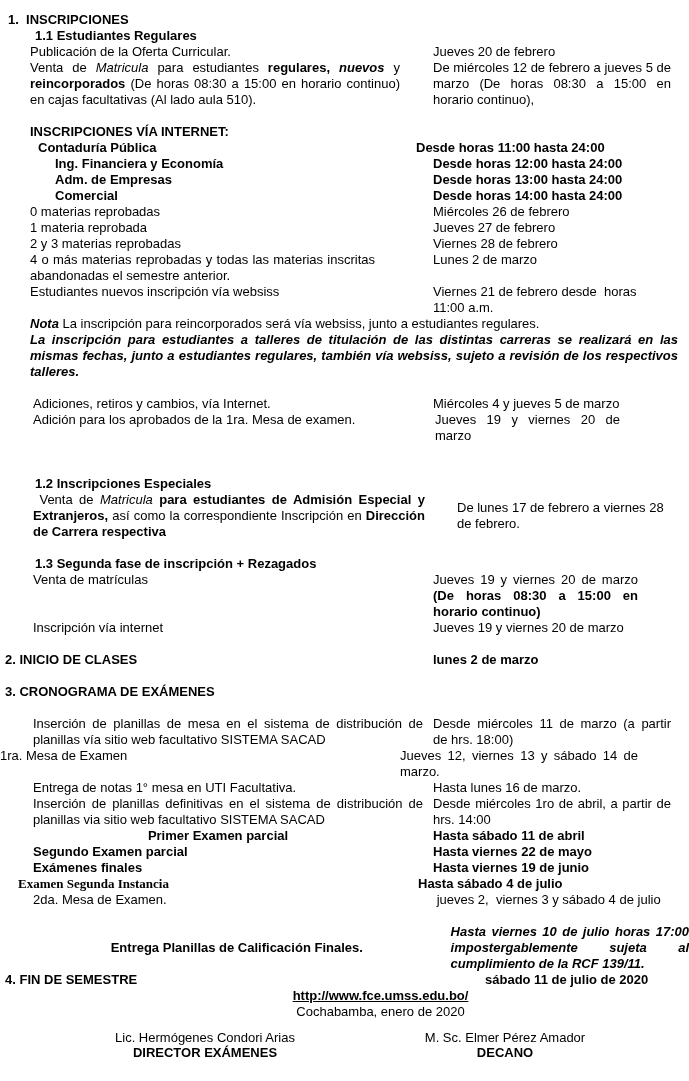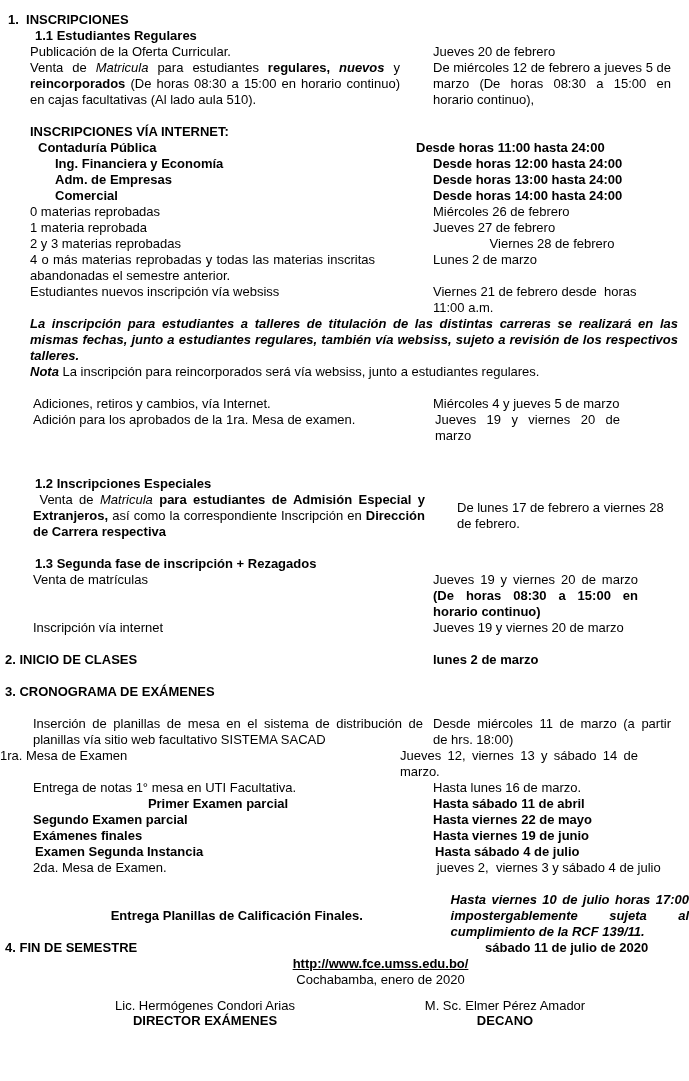--- a/index.html
+++ b/index.html
@@ -60,32 +60,32 @@
     <div class="row">
       <div class="cell" style="margin-left: 30px; width: 370px;"><span class="">0 materias reprobadas</span></div>
       <div class="cell" style="margin-left: 33px; width: 238px;"><span class="">Miércoles 26 de febrero</span></div>
     </div>
     <div class="row">
       <div class="cell" style="margin-left: 30px; width: 370px;"><span class="">1 materia reprobada</span></div>
       <div class="cell" style="margin-left: 33px; width: 238px;"><span class="">Jueves 27 de febrero</span></div>
     </div>
     <div class="row">
       <div class="cell" style="margin-left: 30px; width: 370px;"><span class="">2 y 3 materias reprobadas</span></div>
-      <div class="cell" style="margin-left: 33px; width: 238px; text-align: center;"><span class="">Viernes 28 de febrero</span></div>
+      <div class="cell" style="margin-left: 33px; width: 238px;"><span class="">Viernes 28 de febrero</span></div>
     </div>
     <div class="row">
       <div class="cell just" style="margin-left: 30px; width: 345px;"><span class="">4 o más materias reprobadas y todas las materias inscritas abandonadas el semestre anterior.</span></div>
       <div class="cell" style="margin-left: 58px; width: 238px;"><span class="">Lunes 2 de marzo</span></div>
     </div>
     <div class="row">
       <div class="cell" style="margin-left: 30px; width: 370px;"><span class="">Estudiantes nuevos inscripción vía websiss</span></div>
       <div class="cell" style="margin-left: 33px; width: 238px;"><span class="">Viernes 21 de febrero desde  horas 11:00 a.m.</span></div>
     </div>
+    <div class="cell" style="margin-left: 30px;"><span class="b i">Nota</span><span class=""> La inscripción para reincorporados será vía websiss, junto a estudiantes regulares.</span></div>
     <div class="cell just" style="margin-left: 30px; width: 648px;"><span class="b i">La inscripción para estudiantes a talleres de titulación de las distintas carreras se realizará en las mismas fechas, junto a estudiantes regulares, también vía websiss, sujeto a revisión de los respectivos talleres.</span></div>
-    <div class="cell" style="margin-left: 30px;"><span class="b i">Nota</span><span class=""> La inscripción para reincorporados será vía websiss, junto a estudiantes regulares.</span></div>
     <div class="sp" style="height: 16px;"></div>
     <div class="row">
       <div class="cell" style="margin-left: 33px; width: 370px;"><span class="">Adiciones, retiros y cambios, vía Internet.</span></div>
       <div class="cell" style="margin-left: 30px; width: 238px;"><span class="">Miércoles 4 y jueves 5 de marzo</span></div>
     </div>
     <div class="row">
       <div class="cell" style="margin-left: 33px; width: 370px;"><span class="">Adición para los aprobados de la 1ra. Mesa de examen.</span></div>
       <div class="cell just" style="margin-left: 32px; width: 185px;"><span class="">Jueves 19 y viernes 20 de marzo</span></div>
     </div>
     <div class="sp" style="height: 16px;"></div>
@@ -119,33 +119,37 @@
     </div>
     <div class="row">
       <div class="cell" style="width: 370px;"><span class="">1ra. Mesa de Examen</span></div>
       <div class="cell just" style="margin-left: 30px; width: 238px;"><span class="">Jueves 12, viernes 13 y sábado 14 de marzo.</span></div>
     </div>
     <div class="row">
       <div class="cell" style="margin-left: 33px; width: 370px;"><span class="">Entrega de notas 1° mesa en UTI Facultativa.</span></div>
       <div class="cell" style="margin-left: 30px; width: 238px;"><span class="">Hasta lunes 16 de marzo.</span></div>
     </div>
     <div class="row">
+      <div class="cell just" style="margin-left: 33px; width: 390px;"><span class="">Inserción de planillas definitivas en el sistema de distribución de planillas via sitio web facultativo SISTEMA SACAD</span></div>
+      <div class="cell just" style="margin-left: 10px; width: 238px;"><span class="">Desde miércoles 1ro de abril, a partir de hrs. 14:00</span></div>
+    </div>
+    <div class="row">
       <div class="cell" style="margin-left: 33px; width: 370px; text-align: center;"><span class="b">Primer Examen parcial</span></div>
       <div class="cell" style="margin-left: 30px; width: 238px;"><span class="b">Hasta sábado 11 de abril</span></div>
     </div>
     <div class="row">
       <div class="cell" style="margin-left: 33px; width: 370px;"><span class="b">Segundo Examen parcial</span></div>
       <div class="cell" style="margin-left: 30px; width: 238px;"><span class="b">Hasta viernes 22 de mayo</span></div>
     </div>
     <div class="row">
       <div class="cell" style="margin-left: 33px; width: 370px;"><span class="b">Exámenes finales</span></div>
       <div class="cell" style="margin-left: 30px; width: 238px;"><span class="b">Hasta viernes 19 de junio</span></div>
     </div>
     <div class="row">
-      <div class="cell" style="margin-left: 35px; width: 370px;"><span class="b">Examen Segunda Instancia</span></div>
+      <div class="cell" style="margin-left: 18px; width: 370px; font-family: Liberation Serif, serif;"><span class="b">Examen Segunda Instancia</span></div>
       <div class="cell" style="margin-left: 30px; width: 238px;"><span class="b">Hasta sábado 4 de julio</span></div>
     </div>
     <div class="row">
       <div class="cell" style="margin-left: 33px; width: 370px;"><span class="">2da. Mesa de Examen.</span></div>
       <div class="cell just" style="margin-left: 30px; width: 238px;"><span class=""> jueves 2,  viernes 3 y sábado 4 de julio</span></div>
     </div>
     <div class="sp" style="height: 16px;"></div>
     <div class="row mid">
       <div class="cell" style="margin-left: 53px; width: 370px; text-align: center;"><span class="b">Entrega Planillas de Calificación Finales.</span></div>
       <div class="cell just" style="margin-left: 30px; width: 240px;"><span class="b i">Hasta viernes 10 de julio horas 17:00 impostergablemente sujeta al cumplimiento de la RCF 139/11.</span></div>

